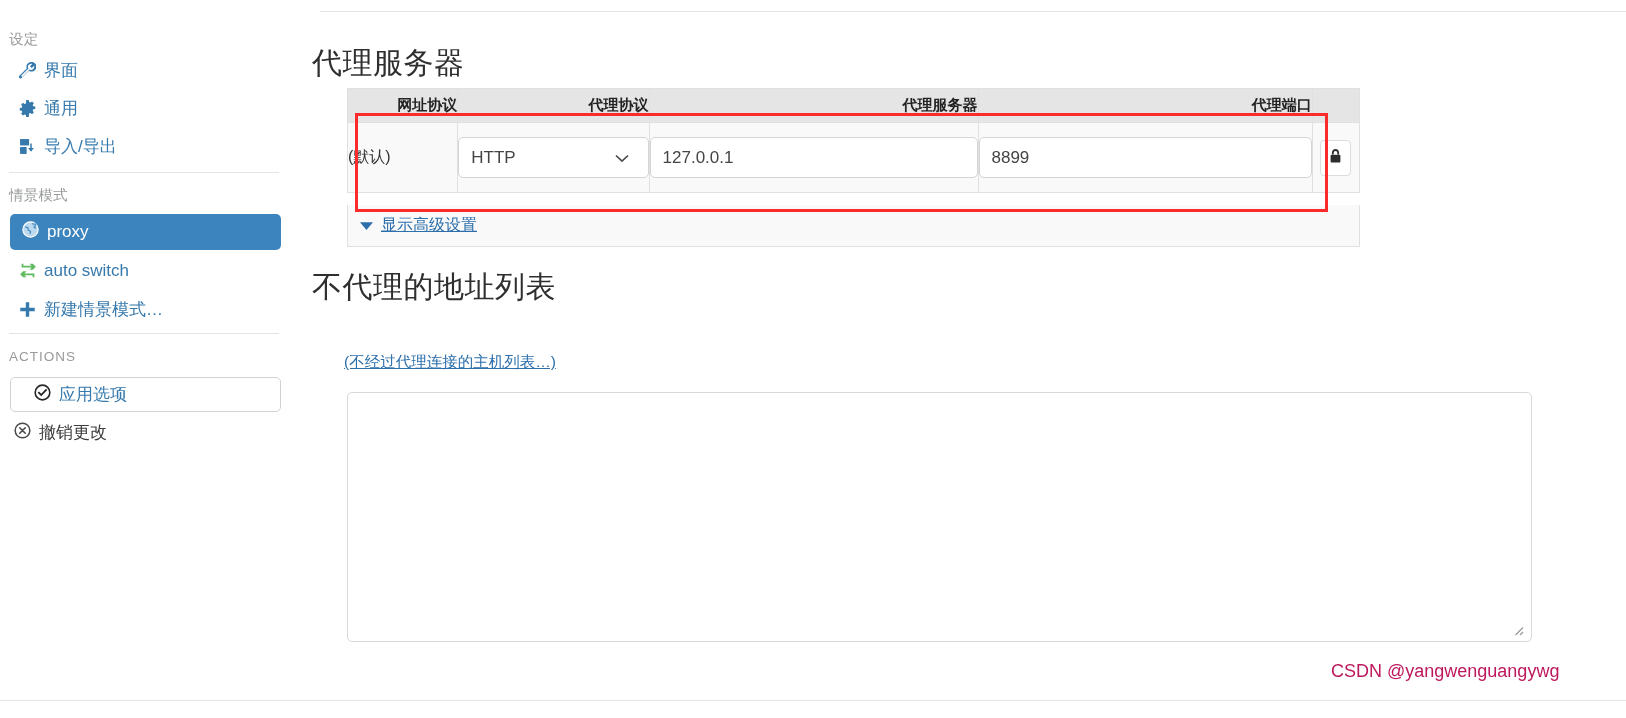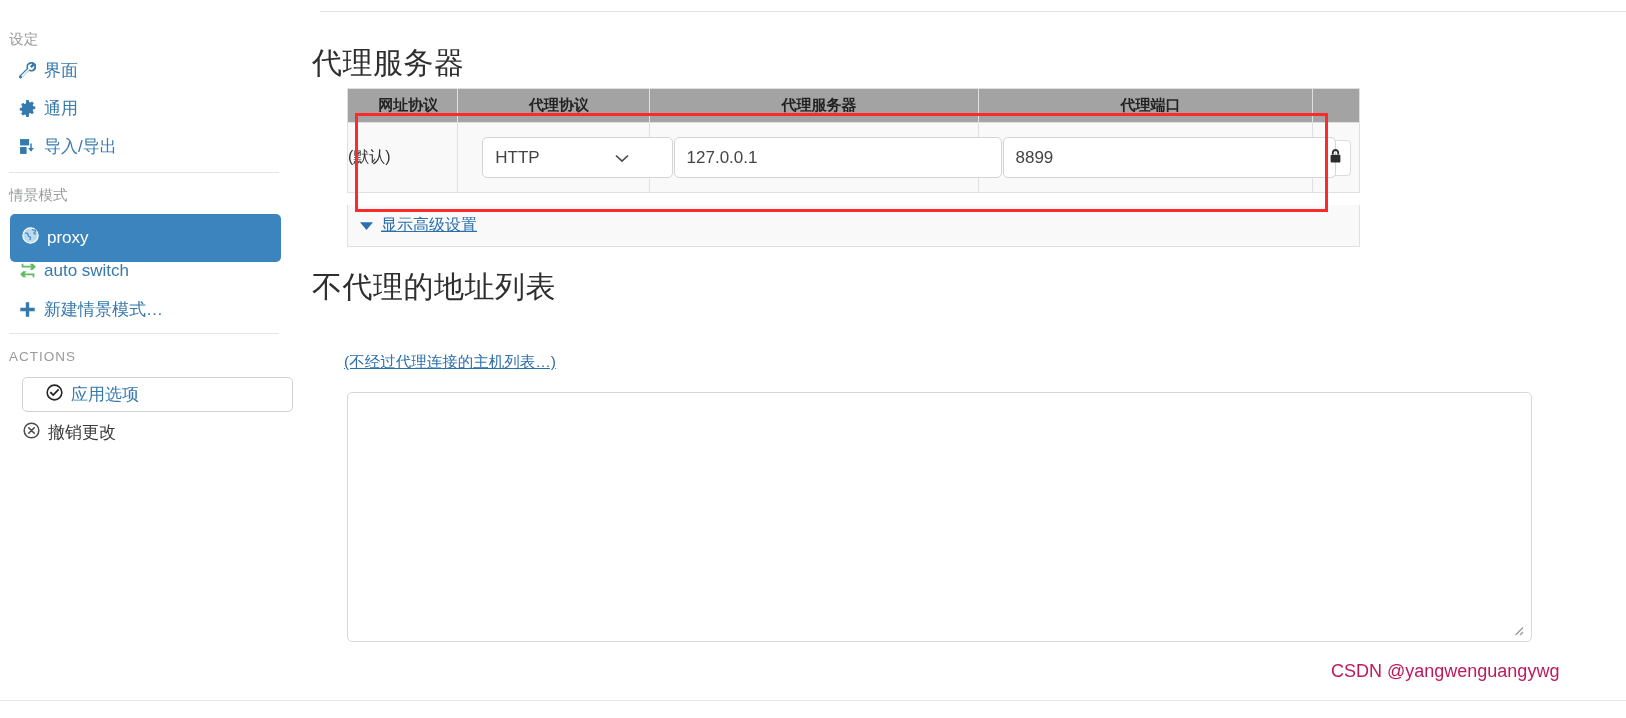--- a/index.html
+++ b/index.html
@@ -38,37 +38,37 @@
   #nav-io     { top: 134px; }
 
   .side-divider {
     position:absolute; left:9px; width:270px; height:1px; background:#e4e4e4;
   }
   #div1 { top: 172px; }
   #div2 { top: 333px; }
 
   
   #prof-proxy {
-    position:absolute; left:10px; top:214px; width:271px; height:48px;
+    position:absolute; left:10px; top:214px; width:271px; height:36px;
     background:#3c84bd; border-radius:5px;
     display:flex; align-items:center; gap:8px; padding-left:12px;
     color:#ffffff; font-size:17px; text-decoration:none;
   }
   #prof-auto { top: 258px; color:#3679ad;justify-content:center; }
   #prof-new  { top: 297px; color:#3679ad; }
 
   
   #act-apply {
     position:absolute; left:10px; top:377px; width:271px; height:35px;
     border:1px solid #d2d2d2; border-radius:5px; background:#fff;
     display:flex; align-items:center; gap:8px; padding-left:23px;
-    font-size:17px; color:#3679ad; text-decoration:none;margin-left:12px;
+    font-size:17px; color:#3679ad; text-decoration:none;
   }
   #act-revert {
-    position:absolute; left:10px; top:421px;
+    position:absolute; left:1px; top:421px;
     display:flex; align-items:center; gap:8px; padding-left:13px;
     font-size:17px; color:#3a3a3a; text-decoration:none;
   }
 
   
   #main { position:absolute; left:300px; top:0; width:1326px; height:700px; }
   #top-rule {
     position:absolute; left:20px; top:11px; width:1306px; height:1px; background:#e3e3e3;
   }
   .sec-title {
@@ -80,40 +80,40 @@
 
   
   #proxy-table {
     position:absolute; left:47px; top:88px; width:1013px;
     border-collapse: collapse; table-layout: fixed; background:#fff;
   }
   #proxy-table th, #proxy-table td {
     border:1px solid #e0e0e0; padding:0; vertical-align:middle;
   }
   #proxy-table thead th {
-    background:#a3a3a3; height:34px; font-size:15px; font-weight:bold; color:#232323;
-    text-align:center; padding-left:11px;
+    background:#e5e5e5; height:34px; font-size:15px; font-weight:bold; color:#232323;
+    text-align:right; padding-left:11px;
   }
   #proxy-table tbody td { background:#f9f9f9; height:70px; }
   .col-scheme { width:105px; }
   .col-proto  { width:182px; }
   .col-server { width:313px; }
   .col-port   { width:318px; }
   .col-lock   { width:45px; }
 
   .cell-scheme {
     font-size:16px; color:#333; padding-left:11px;
   }
   .cell-pad { padding: 0 11px; }
 
   select.form-ctl, input.form-ctl {
     width:100%; height:41px; border:1px solid #d5d5d5; border-radius:5px;
     background:#fff; font-size:17px; color:#444;
     padding:0 12px; font-family: inherit; outline:none;
-    -webkit-appearance:none; appearance:none;margin-left:24px;
+    -webkit-appearance:none; appearance:none;
   }
   .select-wrap { position:relative; }
   .select-wrap .chev {
     position:absolute; right:20px; top:50%; transform:translateY(-50%);
     pointer-events:none;
   }
   #lock-btn {
     width:31px; height:36px; margin:0 auto; display:flex;
     align-items:center; justify-content:center;
     border:1px solid #dcdcdc; border-radius:4px; background:#fff; cursor:pointer;

